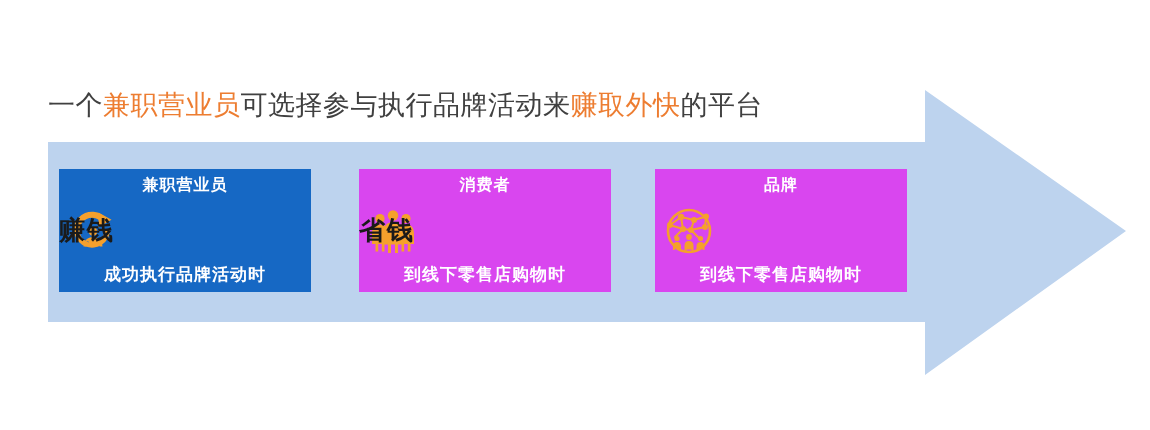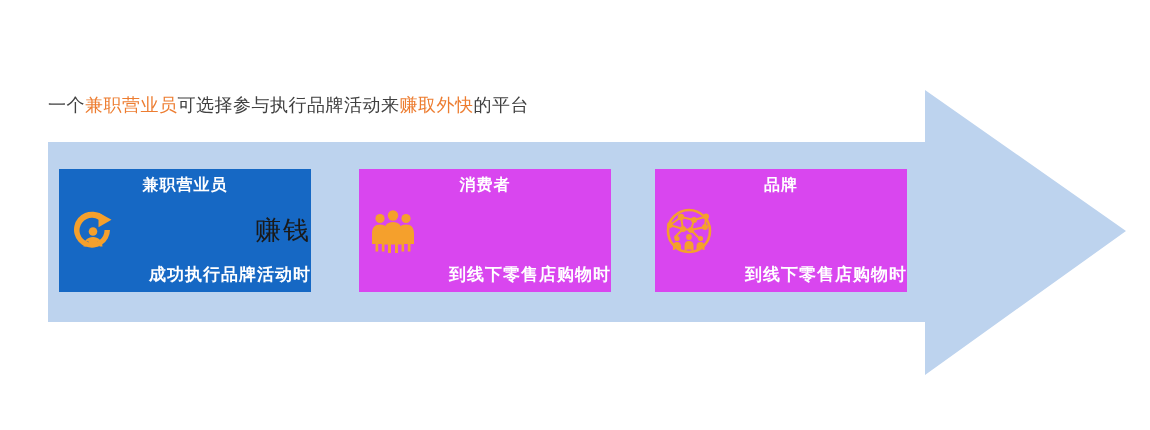--- a/index.html
+++ b/index.html
@@ -26,21 +26,21 @@
   }
 
   
   #headline {
     position: absolute;
     left: 48px;
     top: 85px;
     height: 40px;
     line-height: 40px;
     white-space: nowrap;
-    font-size: 18px;
+    font-size: 27px;
     color: #404040;
     letter-spacing: 0.5px;
   }
   #headline .hl {
     color: #ED7D31;
   }
 
   
   #cards {
     position: absolute;
@@ -69,32 +69,32 @@
     font-size: 16px;
     font-weight: bold;
     color: #ffffff;
     letter-spacing: 1px;
   }
   .card-main {
     position: absolute;
     top: 44px;
     left: 0;
     width: 100%;
-    text-align: right;
+    text-align: left;
     font-size: 26px;
-    font-weight: normal;
+    font-weight: bold;
     color: #1a1a1a;
     letter-spacing: 2px;
   }
   .card-footer {
     position: absolute;
     bottom: 6px;
     left: 0;
     width: 100%;
-    text-align: right;
+    text-align: center;
     font-size: 17px;
     font-weight: bold;
     color: #ffffff;
     letter-spacing: 1px;
   }
   .card-icon {
     position: absolute;
     left: 6px;
     top: 34px;
     width: 56px;
@@ -137,20 +137,21 @@
         <path d="M15,21.5 C9.8,21.5 7,24.5 7,30.5 L7,41 L10.5,41 L10.5,48.5 L13.2,48.5 L13.2,41 L16.8,41 L16.8,48.5 L19.5,48.5 L19.5,41 L23,41 L23,30.5 C23,24.5 20.2,21.5 15,21.5 Z" fill="#F5A02C"></path>
 
         <circle cx="41" cy="15.5" r="4.6" fill="#F5A02C"></circle>
         <path d="M41,21.5 C35.8,21.5 33,24.5 33,30.5 L33,41 L36.5,41 L36.5,48.5 L39.2,48.5 L39.2,41 L42.8,41 L42.8,48.5 L45.5,48.5 L45.5,41 L49,41 L49,30.5 C49,24.5 46.2,21.5 41,21.5 Z" fill="#F5A02C"></path>
 
         <circle cx="28" cy="12.5" r="5.2" fill="#F5A02C"></circle>
         <path d="M28,19 C22.2,19 19,22.4 19,29 L19,41.5 L23,41.5 L23,50 L26,50 L26,41.5 L30,41.5 L30,50 L33,50 L33,41.5 L37,41.5 L37,29 C37,22.4 33.8,19 28,19 Z" fill="#F5A02C"></path>
       </svg>
     </div>
     <div class="card-title">消费者</div>
+    <div class="card-main">省钱</div>
     <div class="card-footer">到线下零售店购物时</div>
   </div>
 
   <div class="card card-3">
     <div class="card-icon">
       <svg viewBox="0 0 56 56" xmlns="http://www.w3.org/2000/svg">
         <circle cx="28" cy="28" r="21" fill="none" stroke="#F5A02C" stroke-width="2.6"></circle>
 
         <g stroke="#F5A02C" stroke-width="2" fill="none" stroke-linecap="round">
           <path d="M9,22 L20,14"></path>

